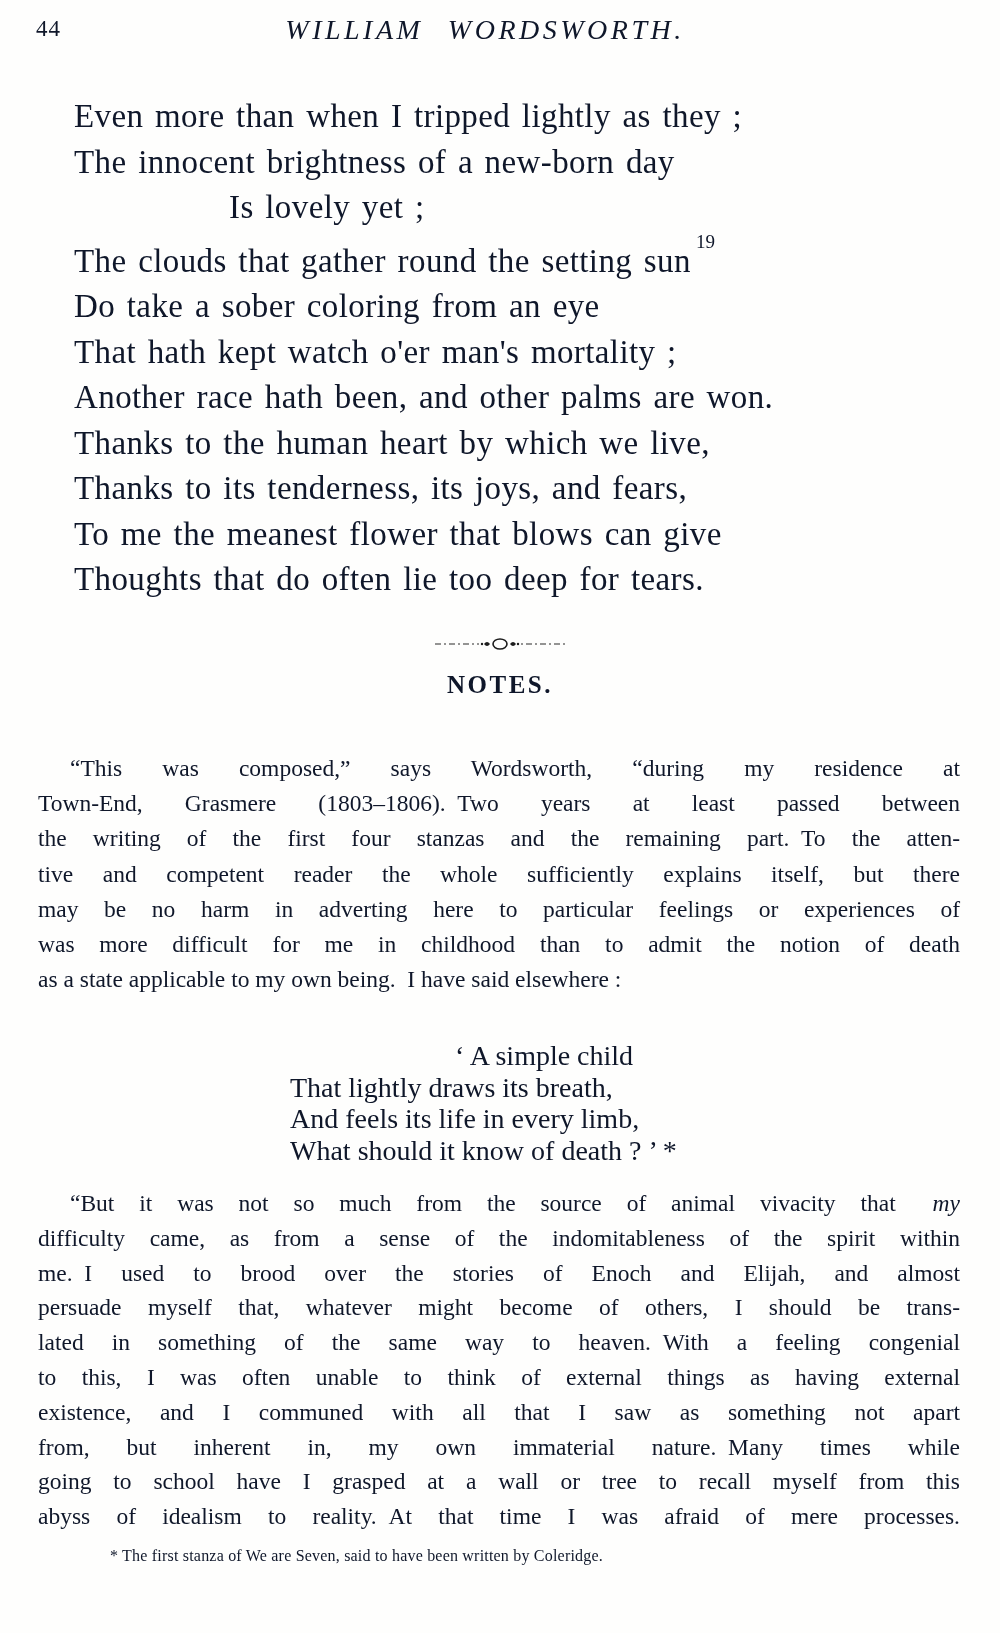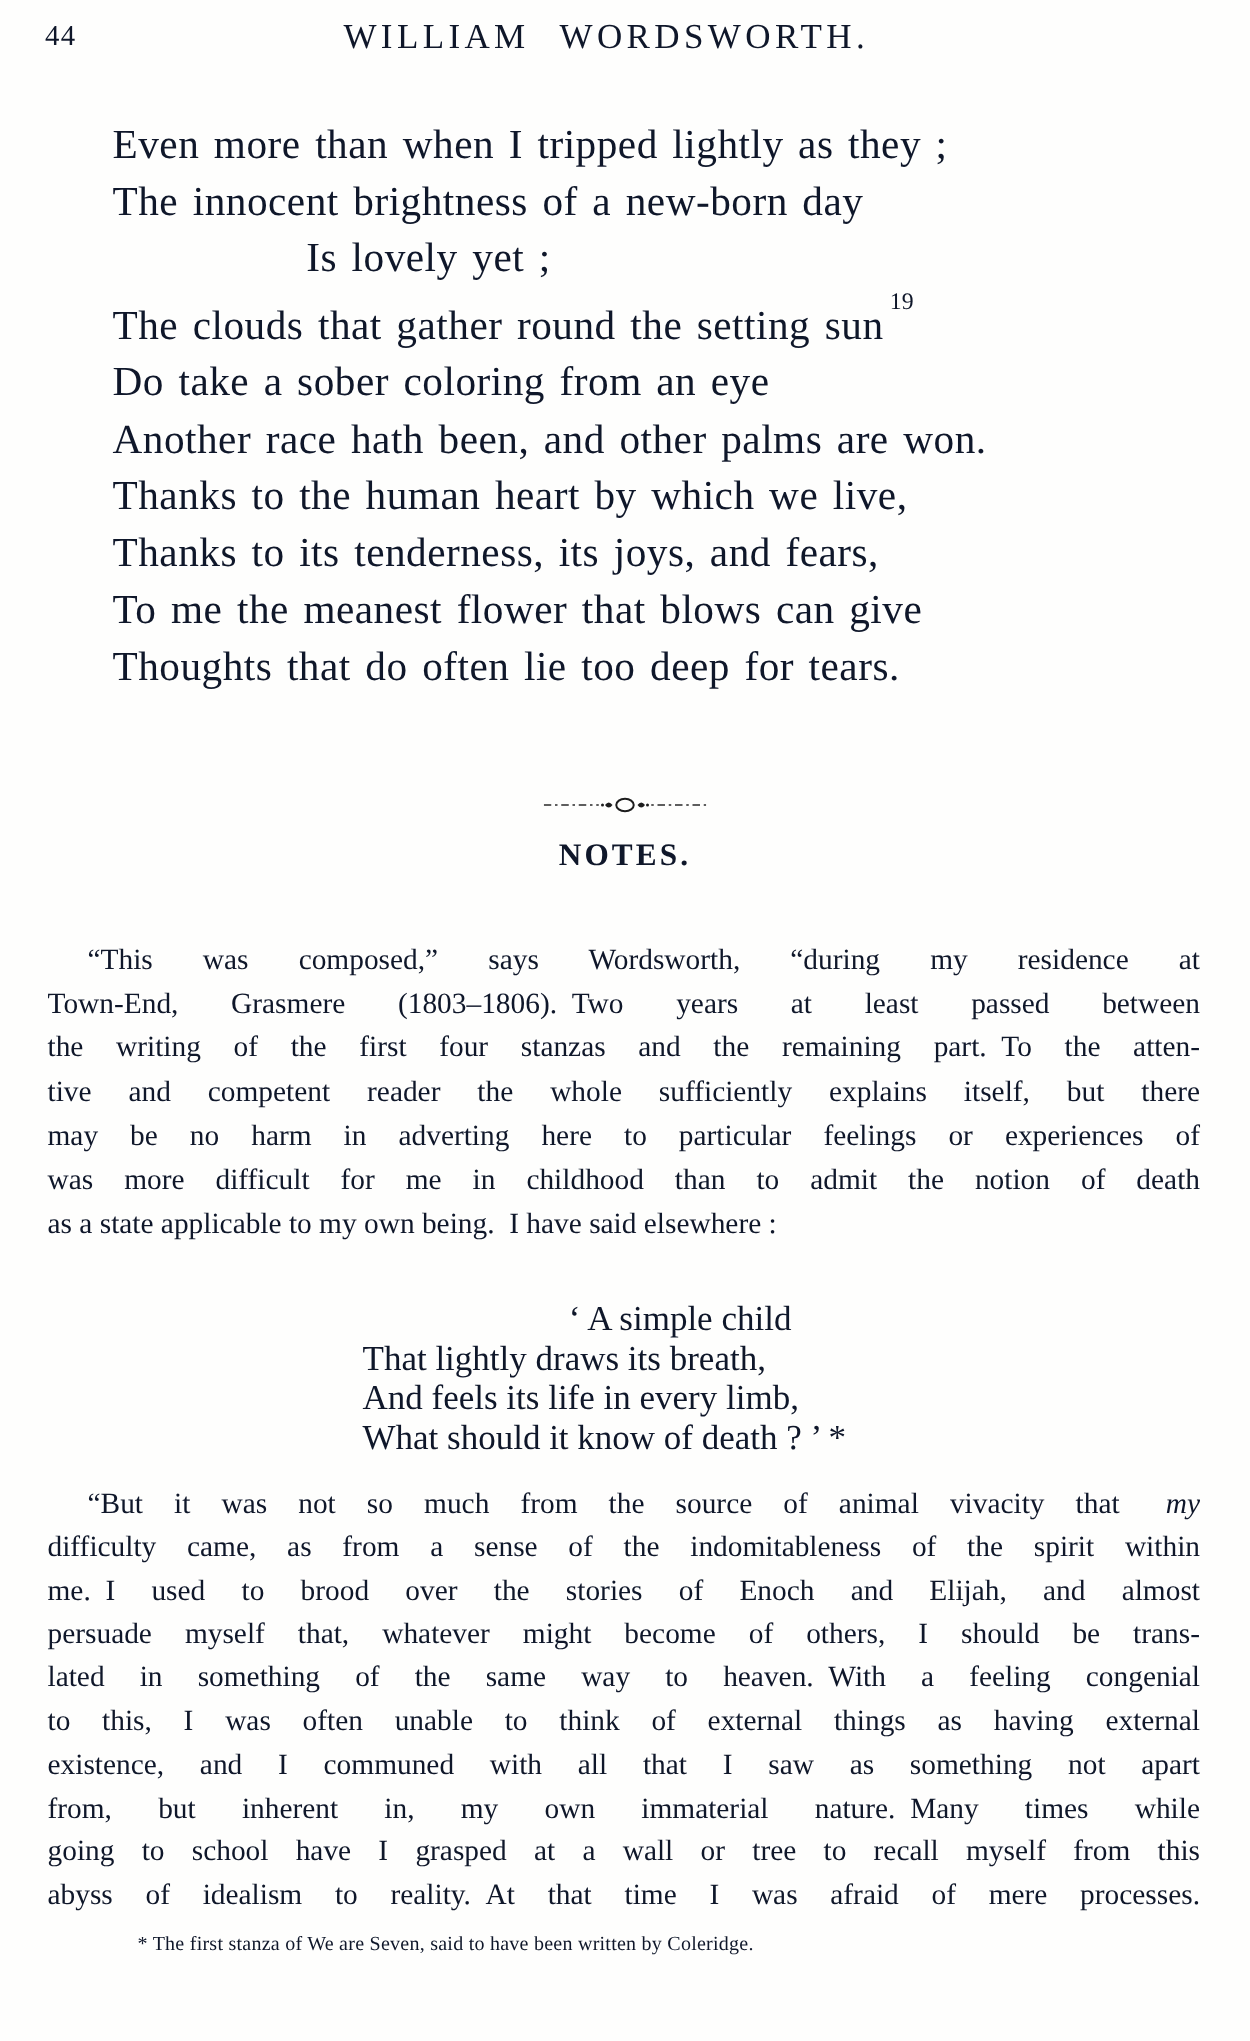--- a/index.html
+++ b/index.html
@@ -14,32 +14,32 @@
     overflow:hidden;
   }
   
   .page-num{
     position:absolute;left:36px;top:16px;
     font-size:23px;letter-spacing:1px;
   }
   .running-head{
     position:absolute;left:0;right:30px;top:14px;
     text-align:center;
+    font-style:italic;
     font-size:28px;
     letter-spacing:3.5px;
     word-spacing:14px;
   }
   
   .poem{
     position:absolute;left:74px;top:94px;right:20px;
     font-size:33px;
     line-height:45.5px;
     letter-spacing:0.4px;
     word-spacing:3px;
-    margin-left:16px;
   }
   .poem-line{white-space:nowrap;}
   .poem-line.indent{padding-left:155px;}
   .note-ref{
     font-size:19px;
     position:relative;top:-12px;
     margin-left:5px;
     letter-spacing:0;
   }
   
@@ -96,20 +96,21 @@
 
   <span class="page-num">44</span>
   <div class="running-head">WILLIAM WORDSWORTH.</div>
 
   <section class="poem">
     <div class="poem-line"><span>Even more than when I tripped lightly as they ;</span></div>
     <div class="poem-line"><span>The innocent brightness of a new-born day</span></div>
     <div class="poem-line indent"><span>Is lovely yet ;</span></div>
     <div class="poem-line"><span>The clouds that gather round the setting sun</span><sup class="note-ref">19</sup></div>
     <div class="poem-line"><span>Do take a sober coloring from an eye</span></div>
+    <div class="poem-line"><span>That hath kept watch o'er man's mortality ;</span></div>
     <div class="poem-line"><span>Another race hath been, and other palms are won.</span></div>
     <div class="poem-line"><span>Thanks to the human heart by which we live,</span></div>
     <div class="poem-line"><span>Thanks to its tenderness, its joys, and fears,</span></div>
     <div class="poem-line"><span>To me the meanest flower that blows can give</span></div>
     <div class="poem-line"><span>Thoughts that do often lie too deep for tears.</span></div>
   </section>
 
   <div class="ornament">
     <svg width="130" height="16" viewBox="0 0 130 16" aria-hidden="true">
       <g stroke="#2a2a2a" fill="none" stroke-width="1.2">

